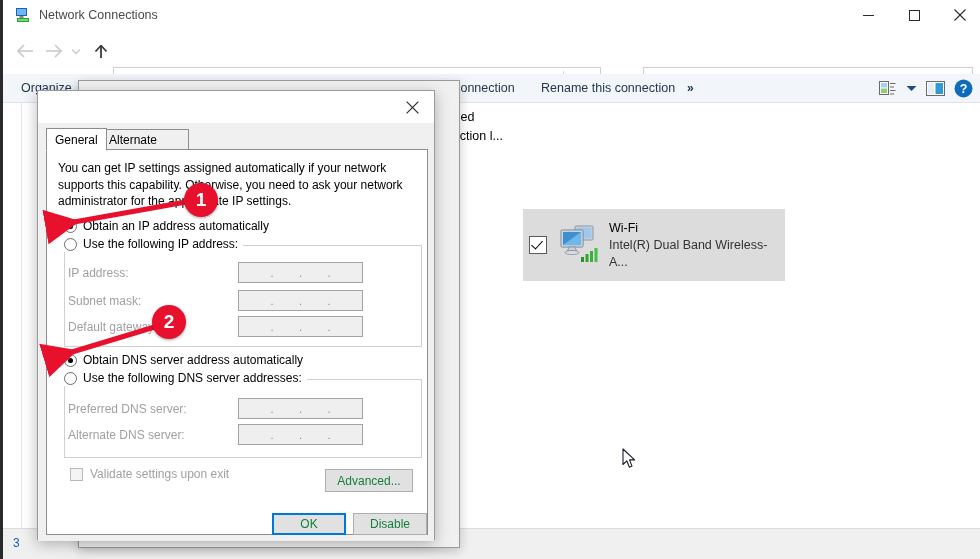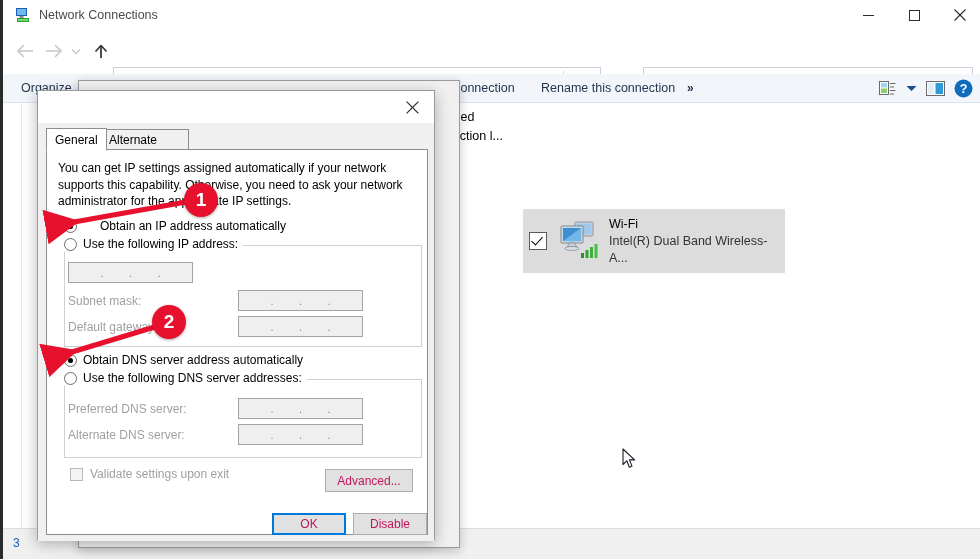--- a/index.html
+++ b/index.html
@@ -97,21 +97,21 @@
   .tile{
     position:absolute;display:flex;align-items:center;
     padding:4px 6px;box-sizing:border-box;
   }
   .tile.selected{background:#dcdcdc;}
   .tile-left{
     position:absolute;left:420px;top:5px;width:110px;height:64px;
     font-size:12.5px;color:#000;line-height:19px;
   }
   .tile-wifi{
-    left:520px;top:106px;width:262px;height:64px;
+    left:520px;top:106px;width:262px;height:72px;
   }
   .tile-check{
     width:16px;height:16px;border:1px solid #5a5a5a;background:#fff;
     flex:0 0 16px;margin-right:8px;position:relative;
   }
   .tile-check::after{
     content:"";position:absolute;left:4px;top:1px;width:5px;height:10px;
     border:solid #000;border-width:0 1.6px 1.6px 0;transform:rotate(42deg);
   }
   .tile-icon{width:46px;height:42px;flex:0 0 46px;margin-right:8px;position:relative;}
@@ -186,21 +186,21 @@
     width:13px;height:13px;border-radius:50%;
     border:1px solid #6b6b6b;background:#fff;flex:0 0 13px;margin-right:6px;
     position:relative;box-sizing:border-box;
   }
   .radio.checked::after{
     content:"";position:absolute;left:3px;top:3px;width:5px;height:5px;
     border-radius:50%;background:#000;
   }
   .radio-label{font-size:12px;color:#000;line-height:15px;}
 
-  .r-ip-auto{left:64px;top:219px;gap:17px;}
+  .r-ip-auto{left:64px;top:219px;}
   .r-dns-auto{left:64px;top:353px;}
 
   
   .group{
     position:absolute;border:1px solid #d0d0d0;box-sizing:border-box;background:transparent;
   }
   .group-ip{left:64px;top:245px;width:358px;height:102px;}
   .group-dns{left:64px;top:379px;width:358px;height:79px;}
   .group-legend{
     position:absolute;left:-1px;top:-9px;background:#ffffff;
@@ -230,21 +230,21 @@
 
   
   .validate{position:absolute;left:70px;top:467px;display:flex;align-items:center;}
   .chk{
     width:13px;height:13px;border:1px solid #b9b9b9;background:#f4f4f4;
     flex:0 0 13px;margin-right:7px;box-sizing:border-box;
   }
   .validate .lbl{font-size:12px;color:#a0a0a0;}
 
   .btn{
-    font-family:"Liberation Sans", sans-serif;font-size:12px;color:#be185d;
+    font-family:"Liberation Sans", sans-serif;font-size:12px;color:#15803d;
     background:#e1e1e1;border:1px solid #adadad;box-sizing:border-box;
     display:flex;align-items:center;justify-content:center;
   }
   .btn-advanced{position:absolute;left:325px;top:469px;width:88px;height:23px;}
   .btn-ok{position:absolute;left:272px;top:513px;width:74px;height:22px;border:2px solid #0078d7;background:#e1e1e1;}
   .btn-cancel{position:absolute;left:353px;top:513px;width:74px;height:22px;}
 
   
   .callout{
     position:absolute;border-radius:50%;background:#e8112d;
@@ -491,20 +491,21 @@
 </div>
 
 <div class="group group-ip" style="z-index:35;">
   <div class="group-legend">
     <span class="radio"></span>
     <span class="radio-label">Use the following IP address:</span>
   </div>
 </div>
 
 <div class="fieldrow f-ip" style="z-index:40;">
+  <span class="fieldlabel">IP address:</span>
   <span class="ipfield">
     <span class="ipdots">
       <span>.</span>
       <span>.</span>
       <span>.</span>
     </span>
   </span>
 </div>
 
 <div class="fieldrow f-subnet" style="z-index:40;">

